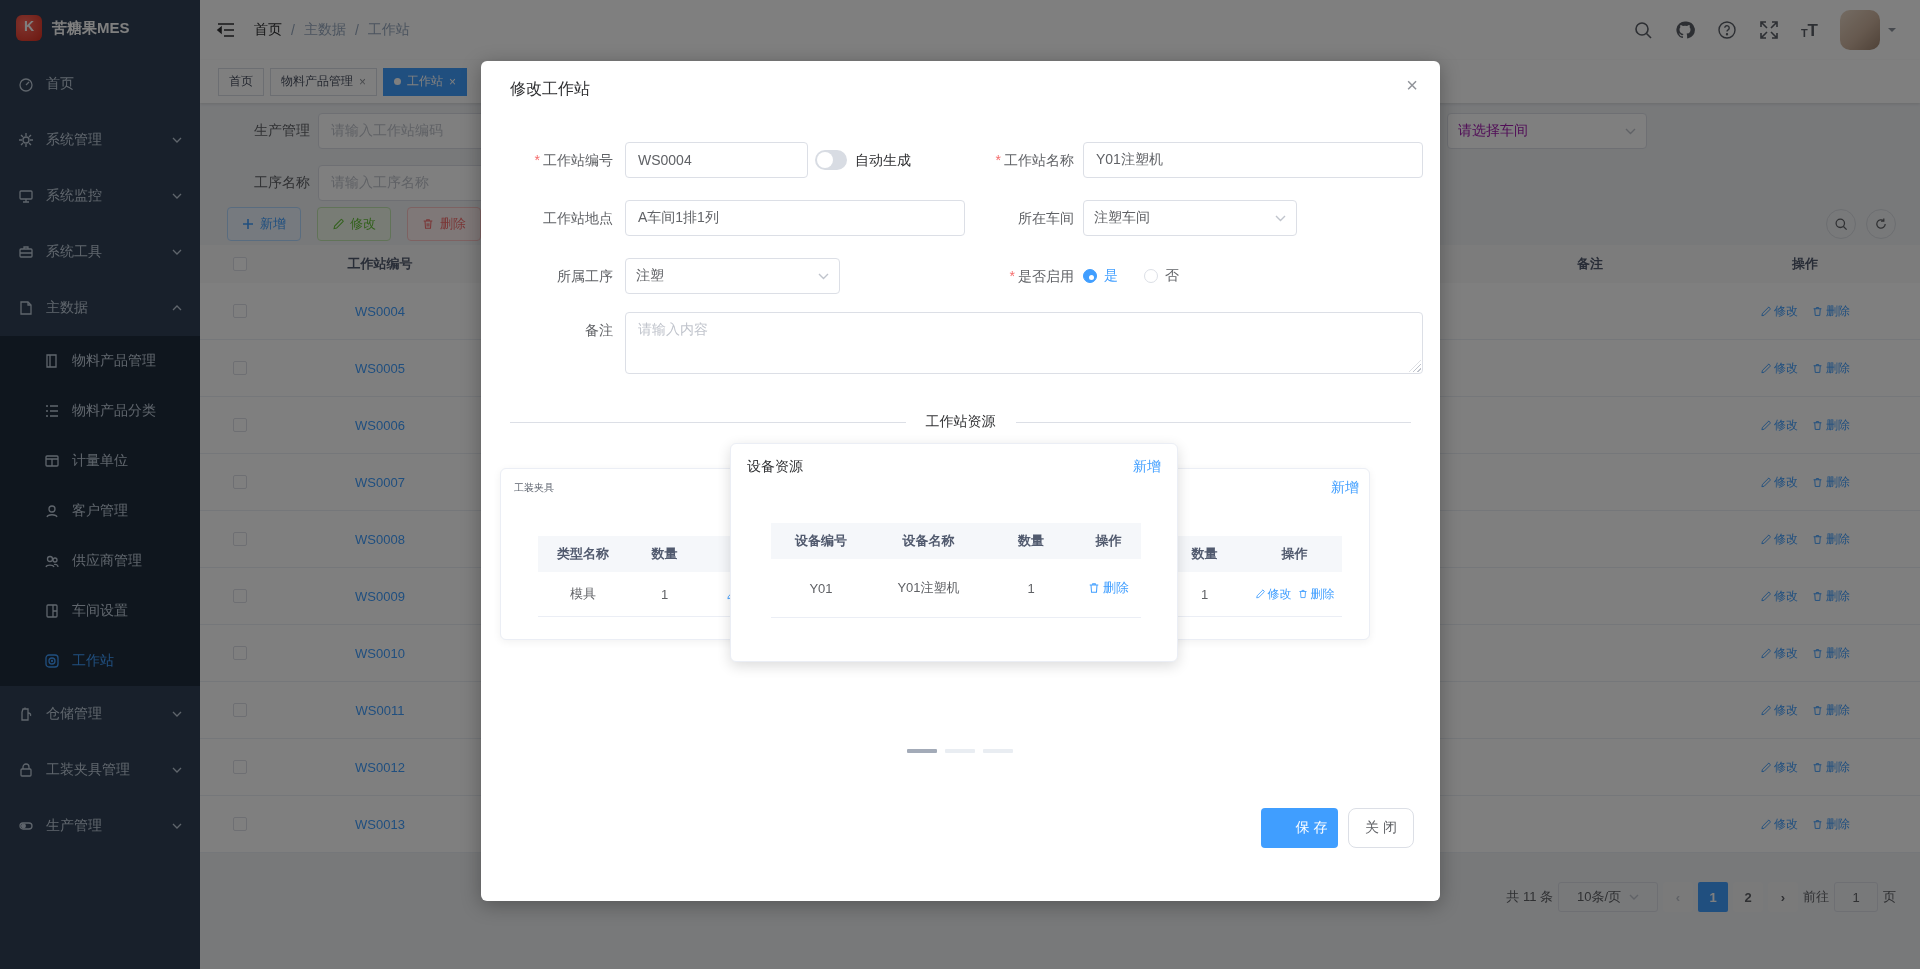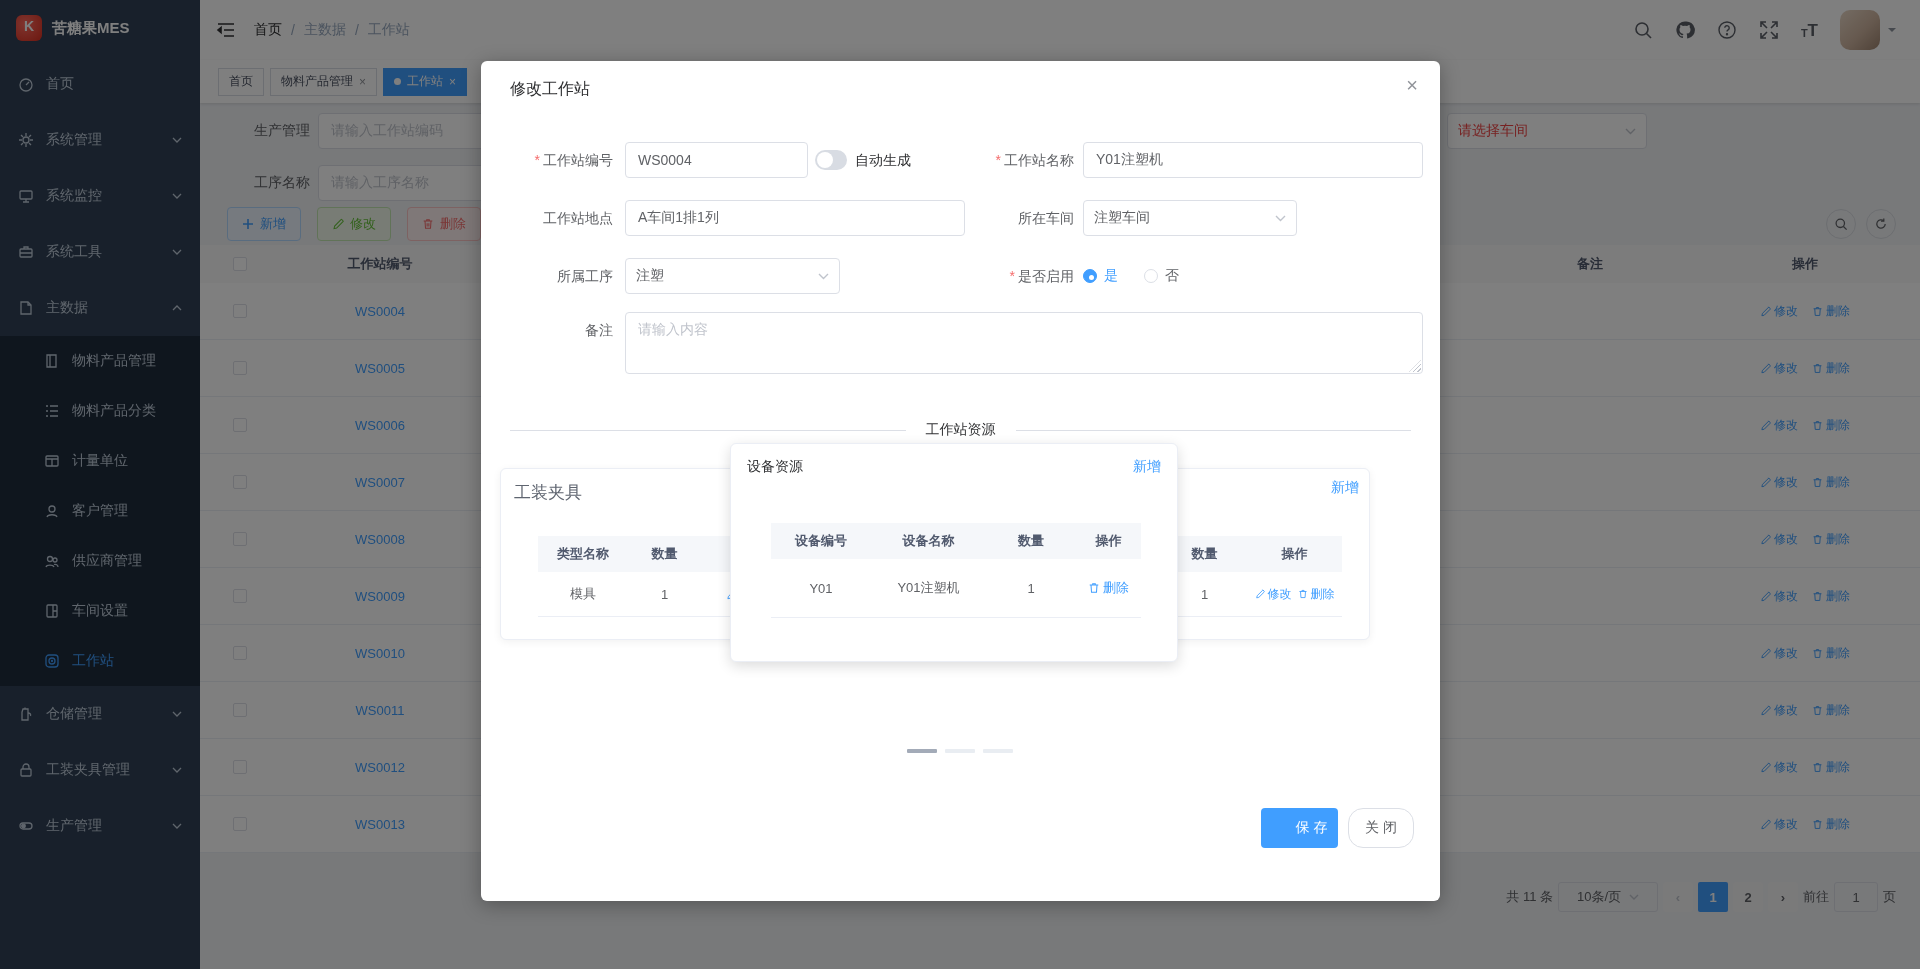--- a/index.html
+++ b/index.html
@@ -42,21 +42,21 @@
   .tag .tag-x { font-size:12px; color:#909399; }
   .tag.active { background:#409eff; border-color:#409eff; color:#fff; }
   .tag.active .tag-x { color:#fff; }
   .tag-dot { width:7px; height:7px; border-radius:50%; background:#fff; }
 
   .content { position:absolute; left:0; right:0; top:103px; bottom:0; }
   .filter-row { position:absolute; left:0; display:flex; align-items:center; height:36px; }
   .f-label { width:86px; text-align:right; margin-left:24px; color:#606266; font-size:14px; }
   .f-input { width:257px; height:36px; border:1px solid #dcdfe6; border-radius:4px; background:#fff; margin-left:8px; padding:0 12px; font-size:14px; color:#a21caf; font-family:Liberation Mono, monospace; }
   .f-input::placeholder { color:#c0c4cc; }
-  .f-select { position:absolute; left:1247px; top:0; width:200px; height:36px; border:1px solid #dcdfe6; border-radius:4px; background:#fff; display:flex; align-items:center; padding:0 10px; color:#ef4444; cursor:pointer; }
+  .f-select { position:absolute; left:1247px; top:0; width:200px; height:36px; border:1px solid #dcdfe6; border-radius:4px; background:#fff; display:flex; align-items:center; padding:0 10px; color:#a21caf; cursor:pointer; }
   .f-select .chev { margin-left:auto; }
 
   .toolbar { position:absolute; top:104px; left:27px; right:0; height:34px; display:flex; gap:16px; }
   .btn { height:34px; padding:0 14px; border-radius:4px; font-size:13px; display:inline-flex; align-items:center; gap:6px; cursor:pointer; border:1px solid; }
   .btn-add { background:#ecf5ff; border-color:#b3d8ff; color:#409eff; }
   .btn-edit { background:#f0f9eb; border-color:#c2e7b0; color:#67c23a; }
   .btn-del { background:#fef0f0; border-color:#fbc4c4; color:#f56c6c; }
   .btn-exp { background:#fdf6ec; border-color:#f5dab1; color:#e6a23c; width:72px; }
   .circle-btns { position:absolute; right:24px; top:2px; display:flex; gap:10px; }
   .circle-btn { width:30px; height:30px; border-radius:50%; border:1px solid #d9dce1; display:flex; align-items:center; justify-content:center; color:#606266; cursor:pointer; background:transparent; }
@@ -99,39 +99,39 @@
   .radio { display:flex; align-items:center; gap:7px; cursor:pointer; font-size:14px; color:#606266; }
   .rdot { width:14px; height:14px; border-radius:50%; border:1px solid #dcdfe6; background:#fff; position:relative; }
   .radio.checked .rdot { background:#409eff; border-color:#409eff; }
   .radio.checked .rdot::after { content:""; position:absolute; left:4.5px; top:4.5px; width:5px; height:5px; border-radius:50%; background:#fff; }
   .radio.checked { color:#409eff; }
   .m-textarea { position:absolute; left:144px; top:251px; width:798px; height:62px; border:1px solid #dcdfe6; border-radius:4px; padding:8px 12px; font-size:14px; font-family:inherit; color:#606266; resize:none; }
   .m-textarea::placeholder { color:#c0c4cc; }
   .ta-handle { position:absolute; left:928px; top:299px; width:12px; height:12px; background:repeating-linear-gradient(135deg,transparent,transparent 2px,#c0c4cc 2px,#c0c4cc 3px); clip-path:polygon(100% 0,100% 100%,0 100%); pointer-events:none; }
   .m-divider { position:absolute; left:29px; right:29px; top:352px; display:flex; align-items:center; }
   .m-divider .dline { flex:1; height:1px; background:#dcdfe6; }
-  .m-divider .dtext { margin:8px 20px; font-size:14px; color:#303133; }
+  .m-divider .dtext { margin:0 20px; font-size:14px; color:#303133; }
 
   .rcard { position:absolute; background:#fff; border:1px solid #ebeef5; border-radius:6px; box-shadow:0 2px 8px rgba(0,0,0,.06); overflow:hidden; }
   .rcard.center { box-shadow:0 4px 14px rgba(0,0,0,.14); z-index:3; }
   .rcard-title { font-size:14px; color:#303133; }
-  .rcard-title.small { font-size:17px; color:#5f6570;font-family:Liberation Serif, serif; }
+  .rcard-title.small { font-size:10px; color:#5f6570;font-family:Liberation Serif, serif; }
   .add-link { color:#409eff; font-size:14px; cursor:pointer; position:absolute; }
   .mini-head { position:absolute; background:#f5f7fa; display:flex; align-items:center; font-size:13px; color:#515a6e; font-weight:bold; height:36px; }
   .mini-row { position:absolute; display:flex; align-items:center; font-size:13px; color:#606266; height:44px; }
   .mc { text-align:center; }
   .m-oplink { color:#409eff; font-size:12px; display:inline-flex; align-items:center; gap:3px; cursor:pointer; justify-content:center; }
   .mini-border { position:absolute; height:1px; background:#ebeef5; }
 
   .indicators { position:absolute; left:426px; top:688px; display:flex; gap:8px; }
   .ind { width:30px; height:4px; border-radius:1px; background:#e9edf2; cursor:pointer; }
   .ind.active { background:#a3abb8; }
 
   .m-save { position:absolute; left:780px; top:747px; width:77px; height:40px; background:#409eff; color:#fff; border:none; border-radius:4px; font-size:14px; cursor:pointer; font-family:inherit;padding-left:24px; }
-  .m-closebtn { position:absolute; left:867px; top:747px; width:66px; height:40px; background:#fff; color:#606266; border:1px solid #dcdfe6; border-radius:15px; font-size:14px; cursor:pointer; font-family:inherit; }
+  .m-closebtn { position:absolute; left:867px; top:747px; width:66px; height:40px; background:#fff; color:#606266; border:1px solid #dcdfe6; border-radius:8px; font-size:14px; cursor:pointer; font-family:inherit; }
 </style>
 </head>
 <body>
 
 <div class="sidebar">
   <div class="logo-row">
     <span class="logo-badge"></span>
     <span class="logo-title">苦糖果MES</span>
   </div>
 

